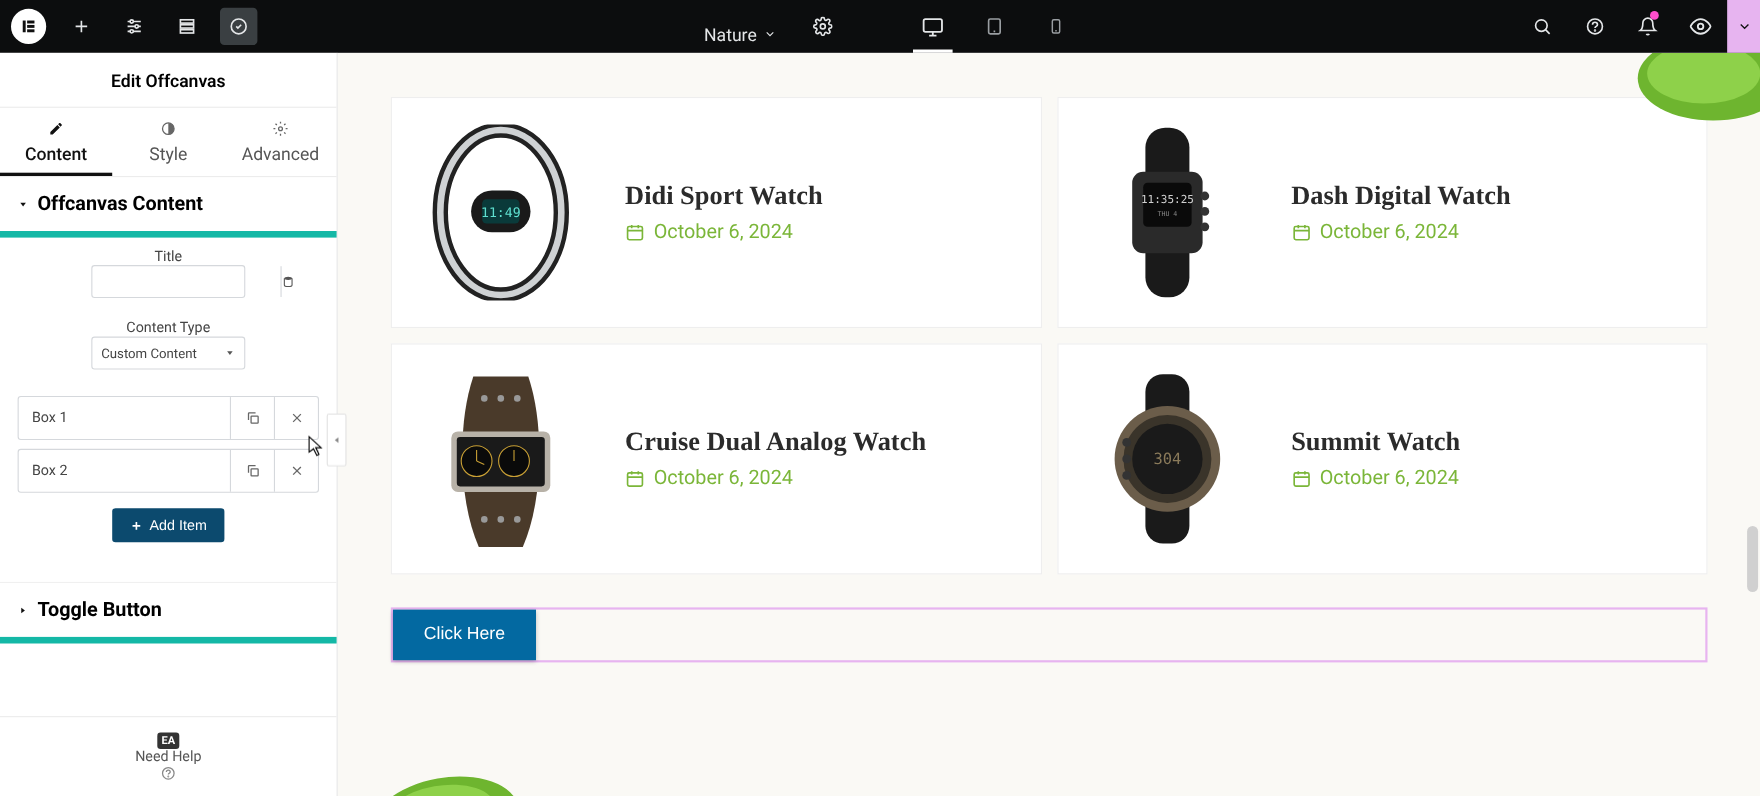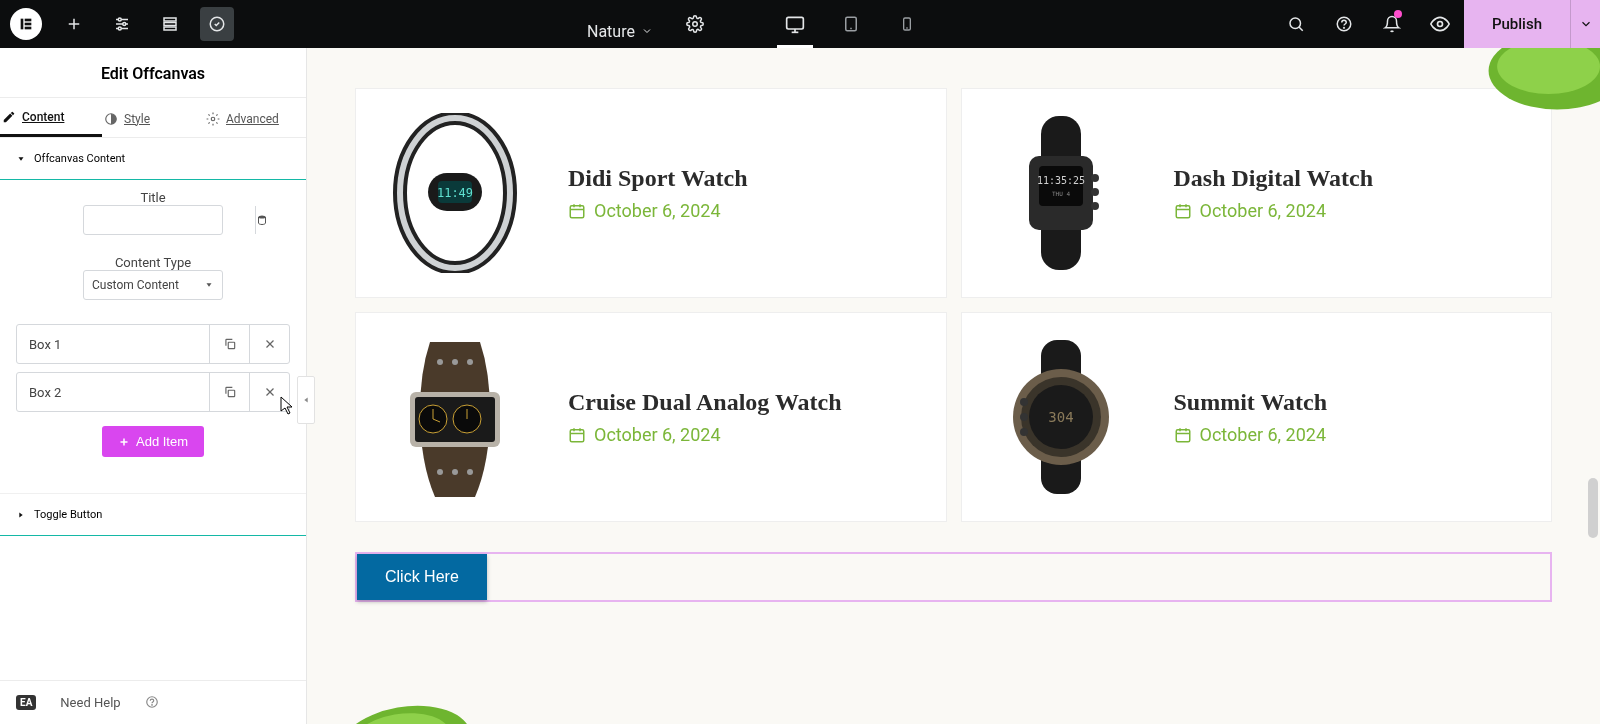--- a/index.html
+++ b/index.html
@@ -20,35 +20,35 @@
 .tb-right { display:flex; align-items:center; }
 .tb-publish { background:#e7b4f0; color:#111; height:48px; padding:0 28px; display:flex; align-items:center; font-weight:500; font-size:15px; }
 .tb-publish-chev { background:#e7b4f0; height:48px; width:30px; display:flex; align-items:center; justify-content:center; border-left:1px solid rgba(0,0,0,.15); }
 .notif-dot { width:8px; height:8px; background:#ff4ecd; border-radius:50%; position:absolute; top:10px; right:14px; }
 
 
 .body { flex:1; display:flex; overflow:hidden; }
 .sidebar { width:307px; border-right:1px solid #e6e6e6; display:flex; flex-direction:column; background:#fff; position:relative; }
 .panel-title { text-align:center; padding:16px 0 14px; font-size:16px; font-weight:600; border-bottom:1px solid #ececec; }
 .tabs { display:flex; border-bottom:1px solid #ececec; }
-.tab { flex:1; padding:10px 0 8px; text-align:center; font-size:12px; color:#555; cursor:pointer; display:flex; align-items:center; gap:4px;text-decoration:underline; }
+.tab { flex:1; padding:10px 0 8px; text-align:center; font-size:16px; color:#555; cursor:pointer; display:flex; flex-direction:column; align-items:center; gap:4px; }
 .tab.active { border-bottom:3px solid #111; color:#111; font-weight:500; }
 .tab .ticon { width:18px; height:18px; display:flex; align-items:center; justify-content:center; }
-.section-hdr { display:flex; align-items:center; gap:8px; padding:14px 16px; font-size:11px; font-weight:400; cursor:pointer; border-bottom:1px solid #14b8a6; }
+.section-hdr { display:flex; align-items:center; gap:8px; padding:14px 16px; font-size:18px; font-weight:700; cursor:pointer; border-bottom:6px solid #14b8a6; }
 .form-row { display:flex; align-items:center; justify-content:space-between; padding:10px 16px; font-size:13px; color:#444;flex-direction:column; }
 .titleinput { display:flex; align-items:center; width:140px; height:30px; border:1px solid #d5d8dc; border-radius:3px; }
 .titleinput input { flex:1; border:none; outline:none; padding:0 8px; font-size:12px; background:transparent; height:100%; }
 .titleinput .dy { width:28px; height:100%; border-left:1px solid #d5d8dc; display:flex; align-items:center; justify-content:center; cursor:pointer; }
 .select { width:140px; height:30px; border:1px solid #d5d8dc; border-radius:3px; display:flex; align-items:center; justify-content:space-between; padding:0 8px; font-size:12px; cursor:pointer; }
 .items { padding: 6px 16px 12px; }
 .item { display:flex; align-items:center; border:1px solid #d5d8dc; border-radius:3px; height:40px; margin-top:8px; }
 .item .lbl { flex:1; padding:0 12px; font-size:13px; color:#444; }
 .item .ibtn { width:40px; height:100%; border-left:1px solid #d5d8dc; display:flex; align-items:center; justify-content:center; cursor:pointer; }
-.additem { margin:14px auto 0; background:#d946ef; color:#fff; border:none; padding:8px 16px; font-size:13px; border-radius:3px; display:flex; align-items:center; gap:6px; cursor:pointer; }
-.side-bottom { margin-top:auto; padding:14px 16px; display:flex; align-items:flex-start; gap:24px; font-size:13px; color:#555; border-top:1px solid #ececec; }
+.additem { margin:14px auto 0; background:#0c4a6e; color:#fff; border:none; padding:8px 16px; font-size:13px; border-radius:3px; display:flex; align-items:center; gap:6px; cursor:pointer; }
+.side-bottom { margin-top:auto; padding:14px 16px; display:flex; align-items:center; gap:0; font-size:13px; color:#555; border-top:1px solid #ececec;flex-direction:column; }
 .ea-badge { background:#333; color:#fff; font-size:10px; font-weight:700; padding:2px 4px; border-radius:3px; }
 .collapse-handle { position:absolute; right:-9px; top:328px; width:18px; height:48px; background:#fff; border:1px solid #e2e2e2; border-radius:2px; display:flex; align-items:center; justify-content:center; cursor:pointer; z-index:5; }
 
 
 .canvas { flex:1; position:relative; background:#faf9f5; overflow:auto; }
 .leaf { position:absolute; right:-30px; top:-20px; width:180px; height:120px; }
 .leaf2 { position:absolute; left:25px; bottom:-80px; width:160px; height:120px; transform:rotate(-10deg); }
 .grid { display:grid; grid-template-columns:1fr 1fr; gap:14px; padding:40px 48px 16px; }
 .card { background:#fff; border:1px solid #eee; padding:14px 24px 14px 14px; display:flex; align-items:center; gap:28px; min-height:210px; }
 .thumb { width:170px; height:170px; display:flex; align-items:center; justify-content:center;text-decoration:underline; }
@@ -167,23 +167,20 @@
             <path d="M18 8a6 6 0 00-12 0c0 7-3 9-3 9h18s-3-2-3-9"></path>
             <path d="M13.73 21a2 2 0 01-3.46 0"></path>
           </svg>
           <span class="notif-dot"></span>
         </div>
       <div class="tb-btn">
           <svg width="20" height="20" viewBox="0 0 24 24" fill="none" stroke="#e4e6e8" stroke-width="2">
             <path d="M1 12s4-8 11-8 11 8 11 8-4 8-11 8-11-8-11-8z"></path>
             <circle cx="12" cy="12" r="3"></circle>
           </svg>
-        </div>
-      <div class="tb-publish">
-          <span>Publish</span>
         </div>
       <div class="tb-publish-chev">
           <svg width="14" height="14" viewBox="0 0 24 24" fill="none" stroke="#111" stroke-width="2">
             <polyline points="6 9 12 15 18 9"></polyline>
           </svg>
         </div>
     </div>
   </div>
 
   <div class="body">

